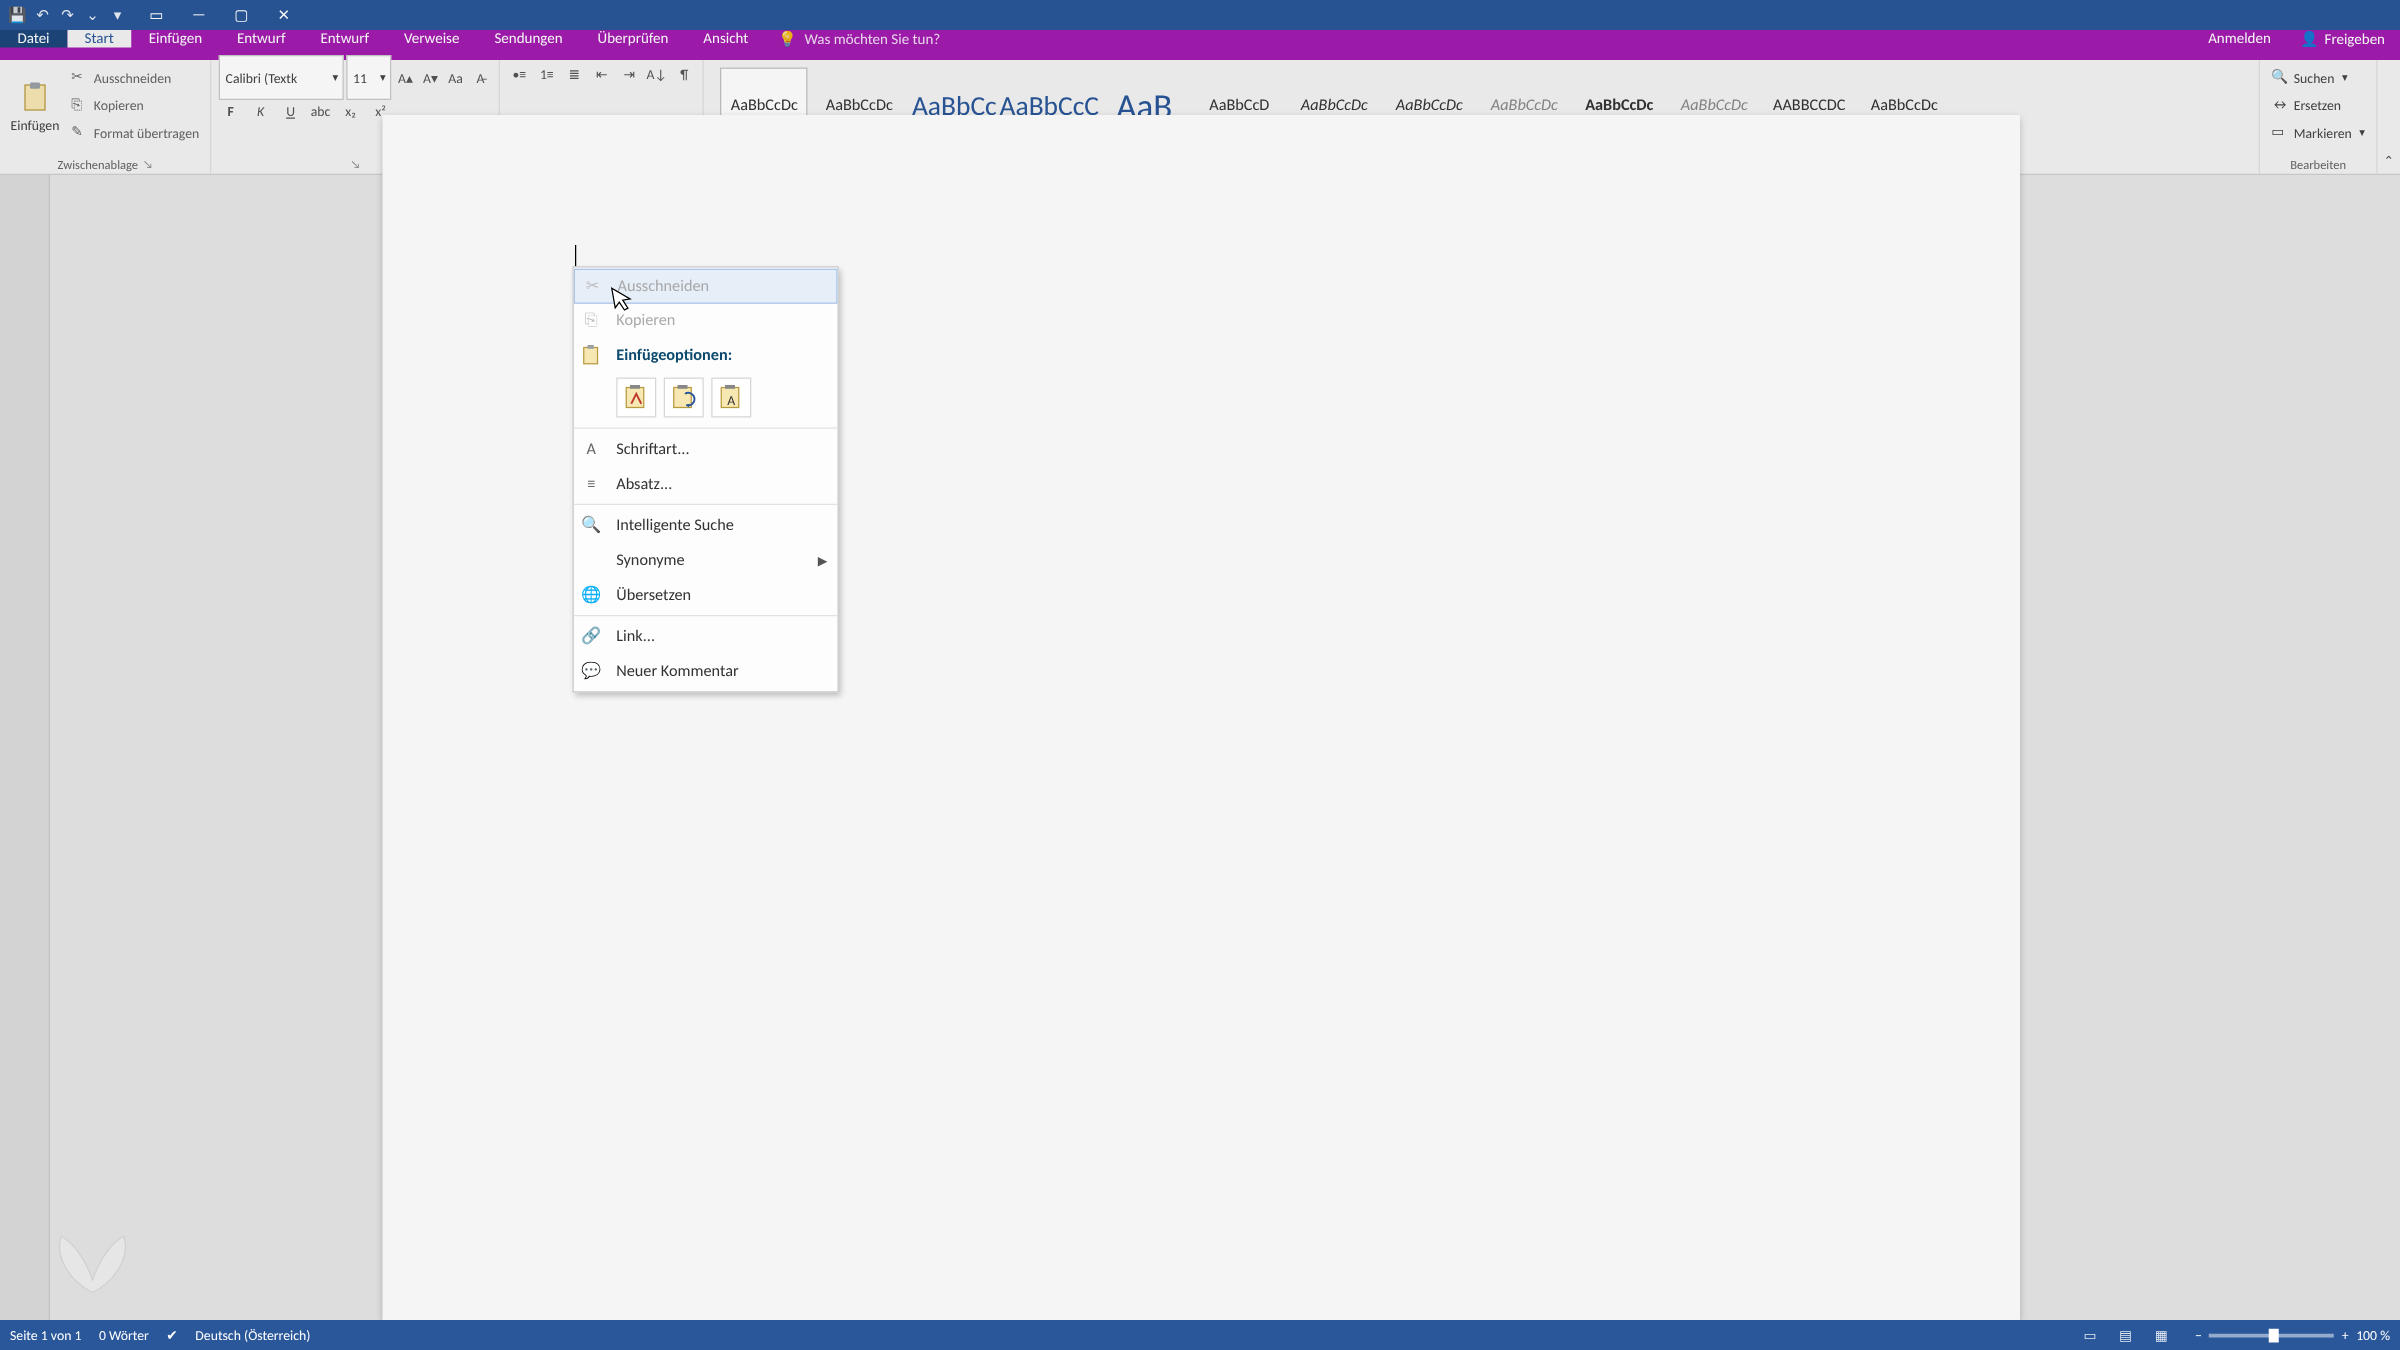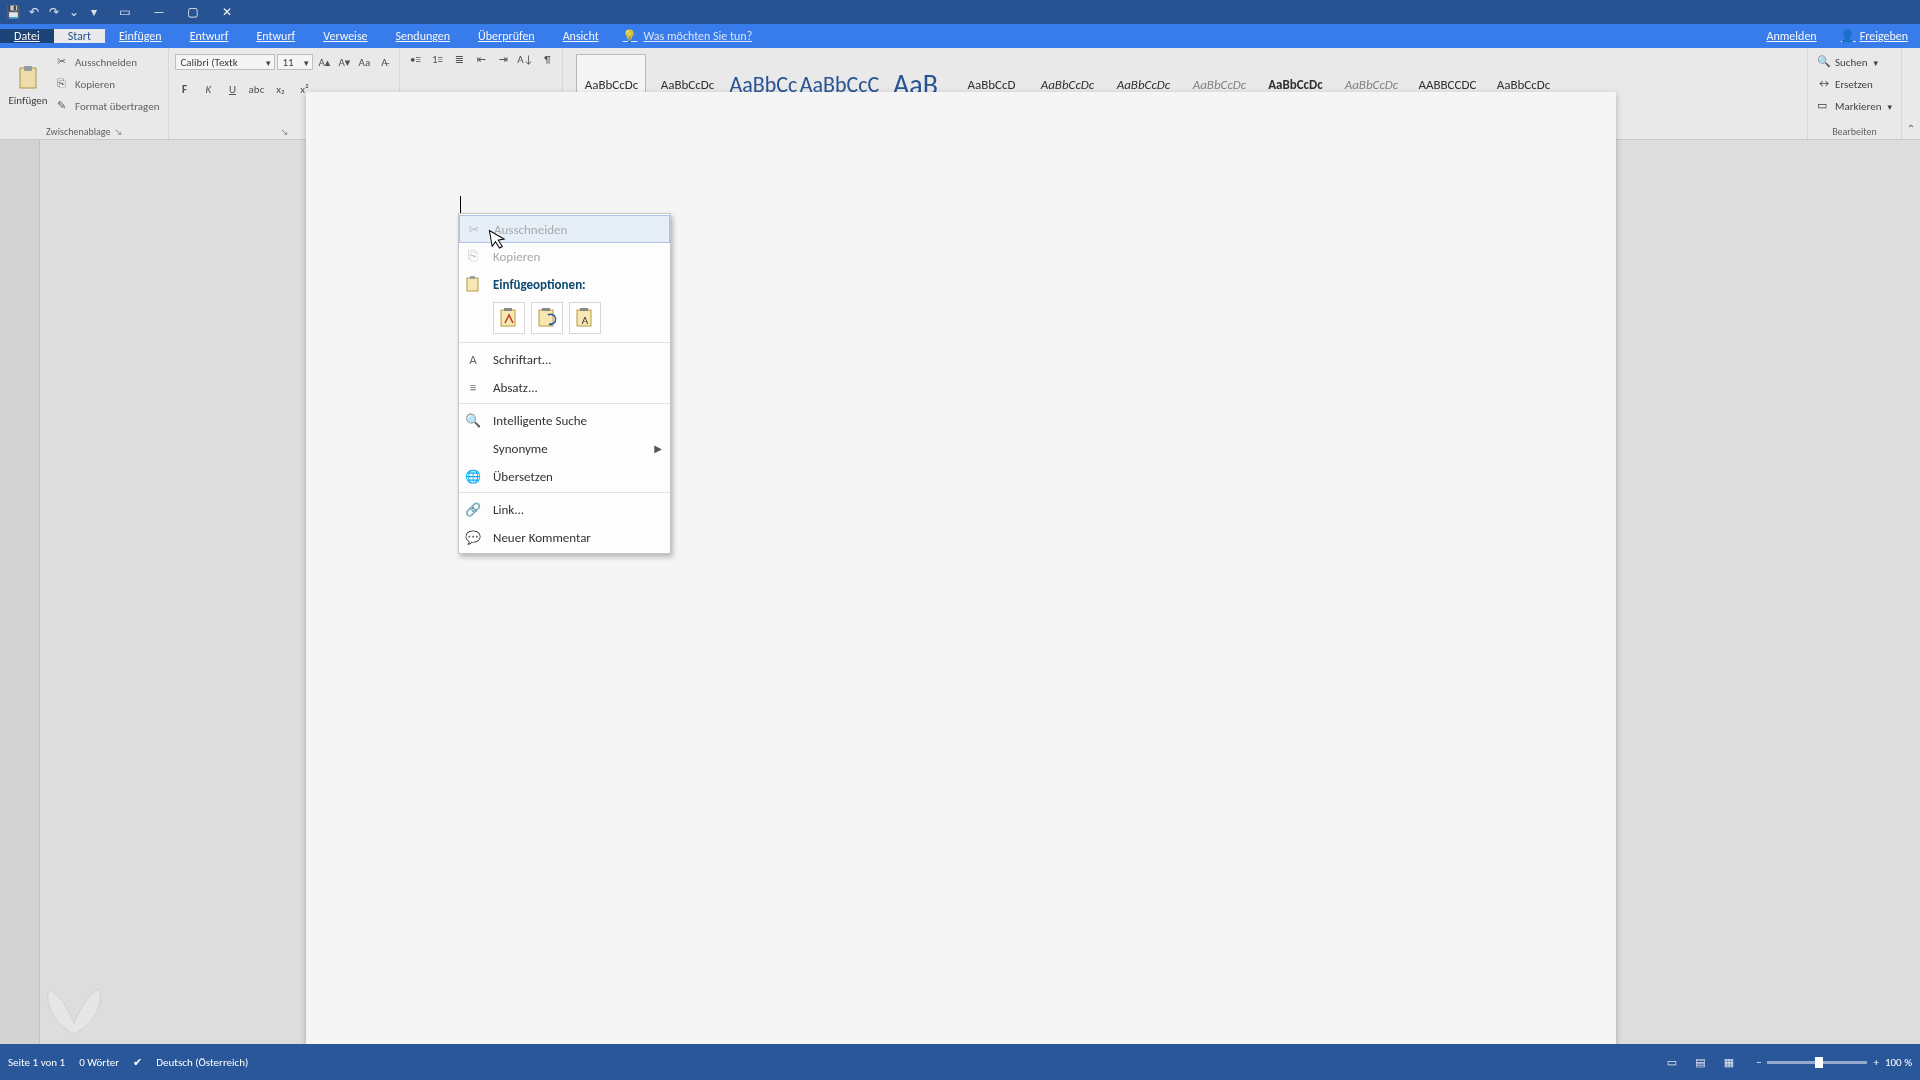--- a/index.html
+++ b/index.html
@@ -9,21 +9,21 @@
 
   
   .titlebar { height: 24px; background: #2a579a; color: #fff; display: flex; align-items: center; font-size: 12px; }
   .titlebar .qat { display: flex; align-items: center; gap: 4px; padding: 0 6px; }
   .titlebar .qat span { width: 16px; height: 16px; display:inline-flex; align-items:center; justify-content:center; opacity:.9; }
   .titlebar .title { flex:1; text-align:center; }
   .titlebar .wincontrols { display:flex; }
   .titlebar .wincontrols span { width: 34px; height:24px; display:inline-flex; align-items:center; justify-content:center; }
 
   
-  .tabs { height: 24px; background:#3b82f6; color:#fff; display:flex; align-items:center; font-size:12px;text-decoration:underline; }
+  .tabs { height: 24px; background:#a21caf; color:#fff; display:flex; align-items:flex-start; font-size:12px; }
   .tabs .tab { padding:0 14px; display:flex; align-items:center; cursor:pointer; }
   .tabs .tab.file { background:#1e467a; }
   .tabs .tab.active { background:#f3f3f3; color:#2a579a; }
   .tabs .tellme { flex:0 0 auto; padding:0 10px; display:flex; align-items:center; gap:6px; opacity:.85; }
   .tabs .spacer { flex:1; }
   .tabs .acct { padding:0 12px; display:flex; align-items:center; gap:4px;}
 
   
   .ribbon { height: 92px; background:#f3f3f3; border-bottom:1px solid #d0d0d0; display:flex; font-size:11px; color:#444; }
   .group { border-right:1px solid #e0e0e0; display:flex; flex-direction:column; padding:2px 6px 0 6px; }
@@ -32,21 +32,21 @@
   .group .label .launcher { font-size:9px; color:#888; }
 
   .bigbtn { display:flex; flex-direction:column; align-items:center; justify-content:center; width:44px; height:70px; gap:2px; }
   .bigbtn .ic { width:28px; height:28px; }
   .stackbtns { display:flex; flex-direction:column; gap:2px; padding-top:2px;}
   .stackbtns div { display:flex; align-items:center; gap:4px; height:20px; padding:0 3px; color:#666;}
   .mini-icon { width:14px; height:14px; display:inline-block; }
 
   .font-group .row { display:flex; align-items:center; gap:2px; height:24px;}
   .font-group .row2 { display:flex; align-items:center; gap:6px; height:24px; padding-top:2px;}
-  .combo { background:#fff; border:1px solid #c8c8c8; height:16px; display:flex; align-items:center; padding:0 4px; font-size:11px; }
+  .combo { background:#fff; border:1px solid #c8c8c8; height:36px; display:flex; align-items:center; padding:0 4px; font-size:11px; }
   .combo.font { width:100px; }
   .combo.size { width:36px; }
   .tiny { width:18px; height:18px; display:inline-flex; align-items:center; justify-content:center; color:#555; font-size:11px;}
 
   .styles-gallery { flex:1; display:flex; align-items:center; overflow:hidden; padding-left:6px; }
   .style-item { width:70px; height:60px; margin:4px 1px; display:flex; flex-direction:column; align-items:center; justify-content:center; border:1px solid transparent; }
   .style-item:first-child { border:1px solid #c0c0c0; background:#fff; }
   .style-item .prev { font-size:13px; color:#333; }
   .style-item .prev.big { font-size:22px; color:#2a579a; }
 
@@ -71,21 +71,21 @@
   .context-menu .heading { font-weight:bold; color:#0c4a6e; }
   .context-menu .paste-opts { display:flex; gap:6px; padding:4px 0 6px 34px; }
   .context-menu .paste-opts .po { width:32px; height:32px; border:1px solid #d6d6d6; background:#fff; display:flex; align-items:center; justify-content:center; position:relative;}
   .context-menu .sep { height:1px; background:#e2e2e2; margin:2px 0;}
   .context-menu .chev { position:absolute; right:8px; font-size:10px; color:#555;}
 
   
   .mouse-cursor { position:absolute; left:490px; top:228px; font-size:18px; transform:rotate(-10deg); pointer-events:none;}
 
   
-  .statusbar { position:absolute; left:0; right:0; bottom:0; height:36px; background:#2a579a; color:#fff; display:flex; align-items:center; font-size:11px; padding:0 8px; gap:14px;}
+  .statusbar { position:absolute; left:0; right:0; bottom:0; height:24px; background:#2a579a; color:#fff; display:flex; align-items:center; font-size:11px; padding:0 8px; gap:14px;}
   .statusbar .spacer { flex:1; }
   .statusbar .views span { width:24px; height:18px; display:inline-flex; align-items:center; justify-content:center; opacity:.85; margin:0 1px;}
   .statusbar .zoom { display:flex; align-items:center; gap:6px;}
   .statusbar .zoom .track { width:100px; height:3px; background:rgba(255,255,255,.5); position:relative;}
   .statusbar .zoom .thumb { position:absolute; left:48px; top:-4px; width:8px; height:11px; background:#fff;}
 
   
   .watermark { position:absolute; left:34px; bottom:36px; width:80px; height:70px; opacity:.9;}
 
   svg { display:block; }

